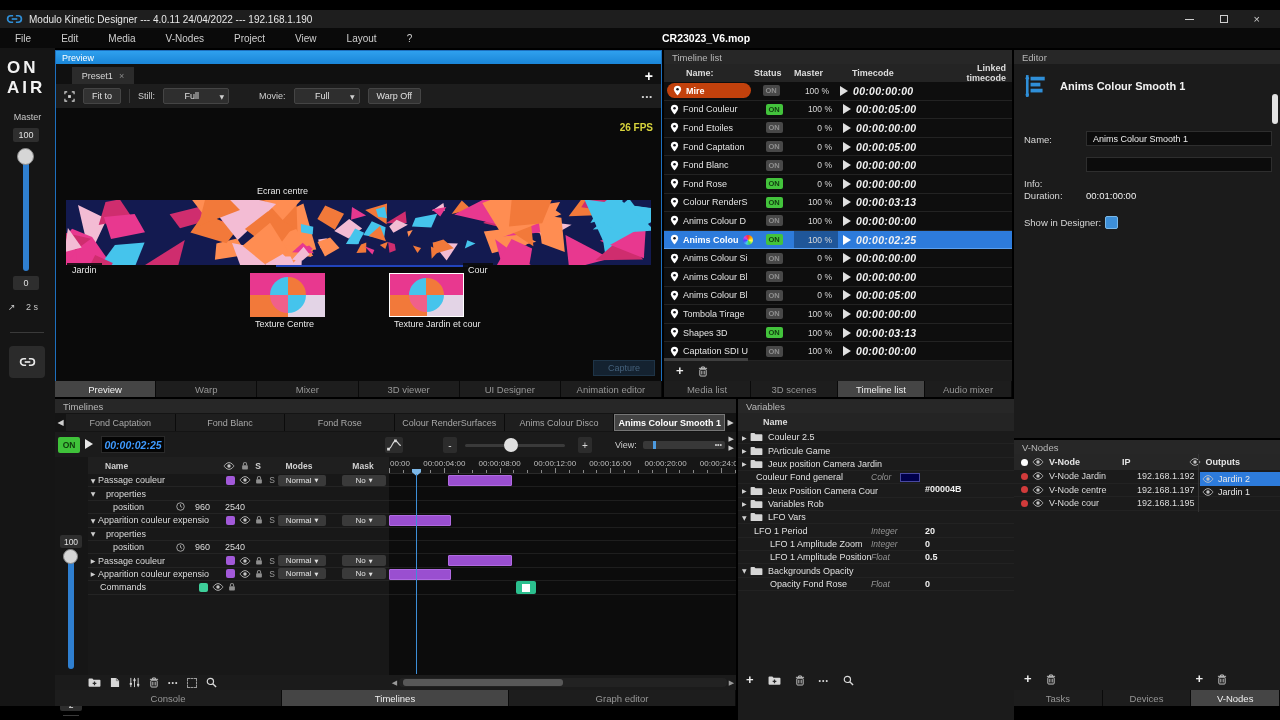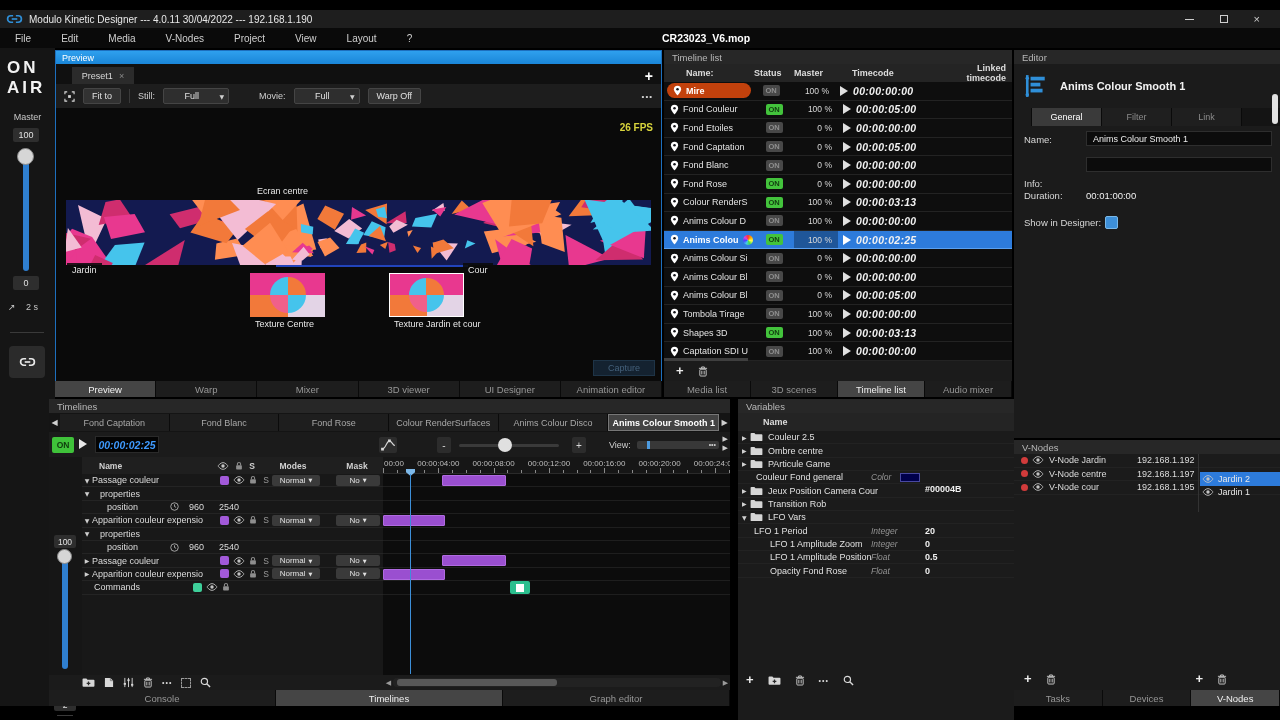--- a/index.html
+++ b/index.html
@@ -109,21 +109,21 @@
   .vn-colhead{height:16px;background:#262626;display:flex;align-items:center;font-size:9px;font-weight:bold;color:#e4e4e4;}
   .vn-rows{position:relative;}
   .vnrow{height:13.5px;display:flex;align-items:center;font-size:9px;color:#dcdcdc;border-bottom:1px solid #222;}
   .dot{width:7px;height:7px;border-radius:50%;}
   .vn-sep{position:absolute;left:184px;top:14px;width:1px;height:58px;background:#333;}
   .outrow{position:absolute;left:186px;width:80px;height:13.5px;display:flex;align-items:center;gap:4px;font-size:9px;color:#e8e8e8;padding-left:2px;}
   .outrow.sel{background:#2d7bdb;}
   .vn-toolbar{position:absolute;left:0;top:230px;width:100%;height:18px;display:flex;align-items:center;}
 
   
-  .timelines-panel{left:49px;top:399px;width:681px;height:307px;}
+  .timelines-panel{left:55px;top:399px;width:681px;height:307px;}
   .tm-tabs{height:19px;display:flex;align-items:center;background:#141414;}
   .tm-arrow{width:11px;text-align:center;color:#cfcfcf;font-size:8px;}
   .tm-tab{flex:1;height:17px;display:flex;align-items:center;justify-content:center;font-size:9px;color:#a8a8a8;background:#1e1e1e;border-right:1px solid #0b0b0b;}
   .tm-tab.active{background:#434343;color:#fff;font-weight:bold;border:1px solid #777;}
   .tm-transport{position:relative;height:26px;background:#1b1b1b;}
   .on-btn{position:absolute;left:3px;top:5px;width:22px;height:16px;background:#3fc23a;border-radius:2px;color:#0f3a0d;font-size:8.5px;font-weight:bold;display:flex;align-items:center;justify-content:center;}
   .tm-play{position:absolute;left:30px;top:7px;}
   .tm-tc{position:absolute;left:46px;top:4px;width:64px;height:17px;background:#040404;border:1px solid #2a2a2a;color:#3f9bff;font-size:10.5px;font-weight:bold;font-style:italic;display:flex;align-items:center;justify-content:center;}
   .zoom-ctrl{position:absolute;top:5px;height:16px;display:flex;align-items:center;justify-content:center;background:#2c2c2c;border-radius:2px;color:#d8d8d8;font-size:10px;}
   .zoom-track{position:absolute;left:410px;top:12px;width:100px;height:3px;background:#3a3a3a;border-radius:2px;}
@@ -181,21 +181,21 @@
 <div class="screen">
 
   <div class="titlebar">
     <span class="icon" id="app-logo">
         <svg viewBox="0 0 18 13" width="17" height="12">
           <path d="M7.5 10H5a3.5 3.5 0 0 1 0-7h2.5" fill="none" stroke="#2f8fd8" stroke-width="1.8"></path>
           <path d="M10.5 3H13a3.5 3.5 0 0 1 0 7h-2.5" fill="none" stroke="#2f8fd8" stroke-width="1.8"></path>
           <path d="M6 6.5h6" stroke="#2f8fd8" stroke-width="1.8"></path>
         </svg>
       </span>
-    <span class="title-text">Modulo Kinetic Designer --- 4.0.11 30/04/2022 --- 192.168.1.190</span>
+    <span class="title-text">Modulo Kinetic Designer --- 4.0.11 24/04/2022 --- 192.168.1.190</span>
     <div class="win-controls">
       <span class="win-btn">
           <span class="glyph-min"></span>
         </span>
       <span class="win-btn">
           <span class="glyph-max"></span>
         </span>
       <span class="win-btn">×</span>
     </div>
   </div>
@@ -752,41 +752,53 @@
             <path d="M3 1v20" stroke="#2f8fd8" stroke-width="2.4"></path>
             <rect x="6" y="2.5" width="13" height="3.4" fill="#2f8fd8"></rect>
             <rect x="6" y="8" width="9" height="3.4" fill="#2f8fd8"></rect>
             <rect x="6" y="13.5" width="11" height="3.4" fill="#2f8fd8"></rect>
             <circle cx="3" cy="4" r="1.6" fill="#2f8fd8"></circle>
             <circle cx="3" cy="19" r="1.6" fill="#2f8fd8"></circle>
           </svg>
         </span>
       <span class="ed-title">Anims Colour Smooth 1</span>
     </div>
-    <div class="ed-tabs" id="editor-tabs">
-        <div class="ed-stub"></div>
-        <div class="ed-tab active">General</div>
-        <div class="ed-tab">Filter</div>
-        <div class="ed-tab">Link</div>
-      </div>
     <div class="ed-row" style="top:84px;">Name:</div>
     <div class="ed-input" style="top:81px;">Anims Colour Smooth 1</div>
     <div class="ed-row" style="top:128px;">Info:</div>
     <div class="ed-input" style="top:107px;"></div>
     <div class="ed-row" style="top:140px;">Duration:</div>
     <div class="ed-row" style="left:72px;top:140px;color:#f0f0f0;">00:01:00:00</div>
     <div class="ed-row" style="top:166px;">
       <span>Show in Designer:</span>
       <span class="ed-check"></span>
     </div>
     <div class="ed-scroll"></div>
   </div>
 
   <div class="panel vnodes-panel">
     <div class="panel-title">V-Nodes</div>
+    <div class="vn-colhead">
+      <span class="dot" style="background:#fff;margin:0 4px 0 7px;"></span>
+      <span class="icon vn-eye-h">
+          <svg viewBox="0 0 14 9" width="12" height="8">
+            <path d="M7 .5C3.8.5 1.2 4.5 1.2 4.5S3.8 8.5 7 8.5s5.8-4 5.8-4S10.2.5 7 .5z" fill="none" stroke="#c4c4c4"></path>
+            <circle cx="7" cy="4.5" r="2" fill="#c4c4c4"></circle>
+          </svg>
+        </span>
+      <span style="margin-left:5px;">V-Node</span>
+      <span style="margin-left:42px;">IP</span>
+      <span class="icon vn-eye-h" style="margin-left:58px;">
+          <svg viewBox="0 0 14 9" width="12" height="8">
+            <path d="M7 .5C3.8.5 1.2 4.5 1.2 4.5S3.8 8.5 7 8.5s5.8-4 5.8-4S10.2.5 7 .5z" fill="none" stroke="#c4c4c4"></path>
+            <circle cx="7" cy="4.5" r="2" fill="#c4c4c4"></circle>
+          </svg>
+        </span>
+      <span style="margin-left:5px;">Outputs</span>
+    </div>
     <div class="vn-rows" id="vn-rows">
         <div class="vnrow">
           <span class="dot" style="background: rgb(209, 59, 59); margin: 0px 4px 0px 7px;"></span>
           <span class="icon">
             <svg viewBox="0 0 14 9" width="12" height="8">
               <path d="M7 .5C3.8.5 1.2 4.5 1.2 4.5S3.8 8.5 7 8.5s5.8-4 5.8-4S10.2.5 7 .5z" fill="none" stroke="#c4c4c4"></path>
               <circle cx="7" cy="4.5" r="2" fill="#c4c4c4"></circle>
             </svg>
           </span>
           <span style="margin-left: 5px; width: 88px;">V-Node Jardin</span>
@@ -1224,30 +1236,30 @@
           </span>
           <span style="margin-left: 5px;">Couleur 2.5</span>
         </div>
         <div class="varrow">
           <span class="arr tri">▶</span>
           <span class="icon" style="margin-left: 2px;">
             <svg viewBox="0 0 14 11" width="13" height="10">
               <path d="M.5 2a1 1 0 0 1 1-1h3.2l1.2 1.4h6.6a1 1 0 0 1 1 1V9a1 1 0 0 1-1 1h-11a1 1 0 0 1-1-1z" fill="#d6d6d6"></path>
             </svg>
           </span>
-          <span style="margin-left: 5px;">Ombre centre</span>
+          <span style="margin-left: 5px;">PArticule Game</span>
         </div>
         <div class="varrow">
           <span class="arr tri">▶</span>
           <span class="icon" style="margin-left: 2px;">
             <svg viewBox="0 0 14 11" width="13" height="10">
               <path d="M.5 2a1 1 0 0 1 1-1h3.2l1.2 1.4h6.6a1 1 0 0 1 1 1V9a1 1 0 0 1-1 1h-11a1 1 0 0 1-1-1z" fill="#d6d6d6"></path>
             </svg>
           </span>
-          <span style="margin-left: 5px;">PArticule Game</span>
+          <span style="margin-left: 5px;">Jeux position Camera Jardin</span>
         </div>
         <div class="varrow">
           <span style="padding-left: 18px;">Couleur Fond general</span>
           <span class="vtype">Color</span>
           <span class="cswatch" style="background: rgb(0, 0, 75);"></span>
           <span class="vval" style="left: 187px; margin-top: 24px;">#00004B</span>
         </div>
         <div class="varrow">
           <span class="arr tri">▶</span>
           <span class="icon" style="margin-left: 2px;">
@@ -1257,21 +1269,21 @@
           </span>
           <span style="margin-left: 5px;">Jeux Position Camera Cour</span>
         </div>
         <div class="varrow">
           <span class="arr tri">▶</span>
           <span class="icon" style="margin-left: 2px;">
             <svg viewBox="0 0 14 11" width="13" height="10">
               <path d="M.5 2a1 1 0 0 1 1-1h3.2l1.2 1.4h6.6a1 1 0 0 1 1 1V9a1 1 0 0 1-1 1h-11a1 1 0 0 1-1-1z" fill="#d6d6d6"></path>
             </svg>
           </span>
-          <span style="margin-left: 5px;">Transition Rob</span>
+          <span style="margin-left: 5px;">Variables Rob</span>
         </div>
         <div class="varrow">
           <span class="arr tri">▼</span>
           <span class="icon" style="margin-left: 2px;">
             <svg viewBox="0 0 14 11" width="13" height="10">
               <path d="M.5 2a1 1 0 0 1 1-1h3.2l1.2 1.4h6.6a1 1 0 0 1 1 1V9a1 1 0 0 1-1 1h-11a1 1 0 0 1-1-1z" fill="#d6d6d6"></path>
             </svg>
           </span>
           <span style="margin-left: 5px;">LFO Vars</span>
         </div>
@@ -1282,20 +1294,29 @@
         </div>
         <div class="varrow">
           <span style="padding-left: 32px;">LFO 1 Amplitude Zoom</span>
           <span class="vtype">Integer</span>
           <span class="vval">0</span>
         </div>
         <div class="varrow">
           <span style="padding-left: 32px;">LFO 1 Amplitude Position</span>
           <span class="vtype">Float</span>
           <span class="vval">0.5</span>
+        </div>
+        <div class="varrow">
+          <span class="arr tri">▼</span>
+          <span class="icon" style="margin-left: 2px;">
+            <svg viewBox="0 0 14 11" width="13" height="10">
+              <path d="M.5 2a1 1 0 0 1 1-1h3.2l1.2 1.4h6.6a1 1 0 0 1 1 1V9a1 1 0 0 1-1 1h-11a1 1 0 0 1-1-1z" fill="#d6d6d6"></path>
+            </svg>
+          </span>
+          <span style="margin-left: 5px;">Backgrounds Opacity</span>
         </div>
         <div class="varrow">
           <span style="padding-left: 32px;">Opacity Fond Rose</span>
           <span class="vtype">Float</span>
           <span class="vval">0</span>
         </div>
       </div>
     <div class="gen-toolbar" id="var-toolbar" style="gap: 14px; padding-left: 8px; display: flex;">
         <span class="plus">+</span>
         <span class="icon">

